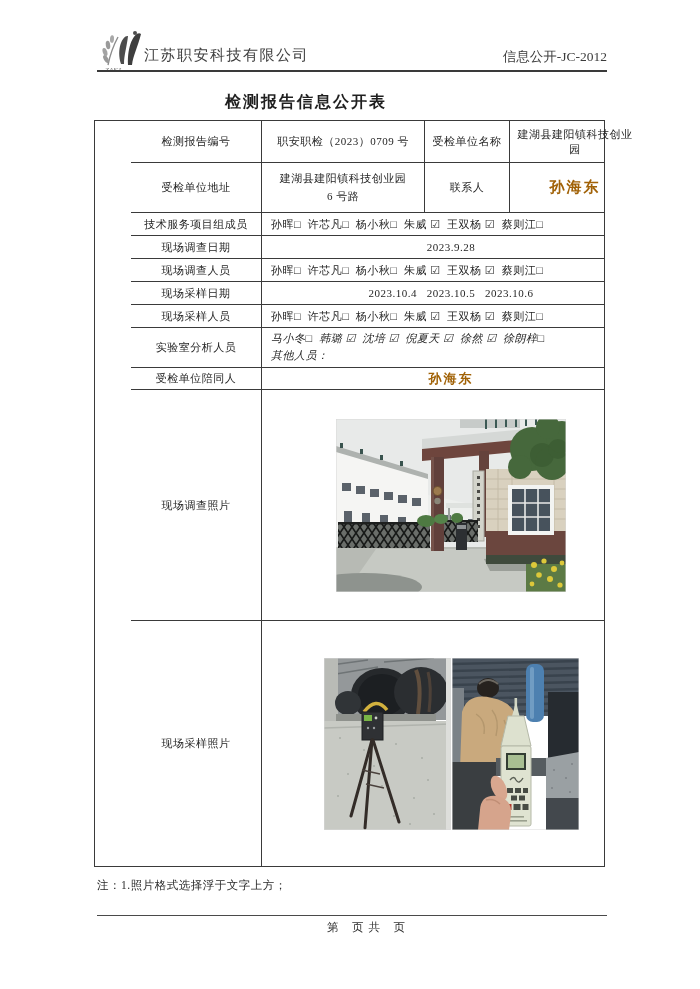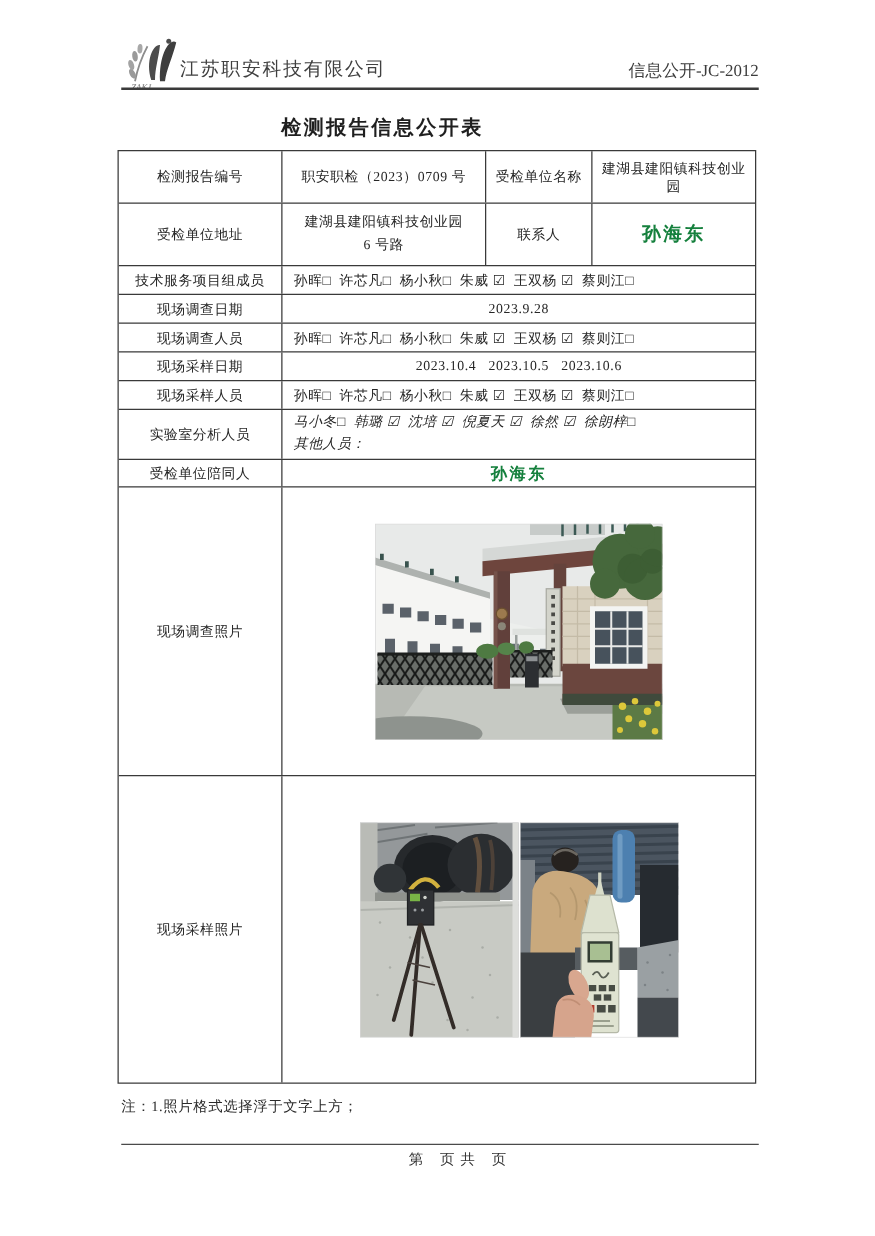--- a/index.html
+++ b/index.html
@@ -10,37 +10,37 @@
   
   .hdr-logo { position:absolute; left:97px; top:28px; width:46px; height:46px; }
   .hdr-company { position:absolute; left:144px; top:46px; font-size:15px; color:#404040; letter-spacing:1.5px; }
   .hdr-code { position:absolute; right:93px; top:48px; font-size:13.5px; color:#3c3c3c; }
   .hdr-rule { position:absolute; left:97px; top:70px; width:510px; height:2px; background:#3a3a3a; }
 
   
   .doc-title { position:absolute; left:0; top:92px; width:612px; text-align:center; font-size:16px; font-weight:bold; letter-spacing:2px; color:#1f1f1f; }
 
   
-  .tbl { position:absolute; left:94px; top:120px; width:511px; border:1px solid #3a3a3a; }
+  .tbl { position:absolute; left:94px; top:120px; width:511px; border:1px solid #3a3a3a;padding-left:36px; }
   .trow { display:flex; border-bottom:1px solid #3a3a3a; }
   .trow:last-child { border-bottom:none; }
   .tcell { display:flex; align-items:center; justify-content:center; text-align:center;
            border-right:1px solid #3a3a3a; font-size:11px; color:#262626; letter-spacing:0.5px;
            padding:2px 4px; overflow:hidden; }
   .tcell:last-child { border-right:none; }
   .c1 { width:131px; flex:none; }
   .c2 { width:163px; flex:none; }
   .c3 { width:85px;  flex:none; }
   .c4 { width:130px; flex:none; }
   .cv { width:378px; flex:none; }
   .left { justify-content:flex-start; text-align:left; padding-left:9px; }
   .ws { white-space:pre-wrap; }
   .stack { flex-direction:column; justify-content:center; line-height:1.55; }
   .stack2 { flex-direction:column; align-items:flex-start; justify-content:flex-end; line-height:1.6;font-style:italic; }
-  .bname { font-size:15px; font-weight:bold; letter-spacing:2px; color:#15803d; }
+  .bname { font-size:15px; font-weight:bold; letter-spacing:2px; color:#a16207; }
   .photo-cell { flex-direction:column; justify-content:center; align-items:center; }
   .photo-pair { display:flex; gap:1px; }
   .photo-frame { line-height:0; }
   svg { display:block; }
 
   
   .note { position:absolute; left:97px; top:878px; font-size:11.5px; color:#2b2b2b; letter-spacing:0.5px; }
   .foot-rule { position:absolute; left:97px; top:915px; width:510px; height:1px; background:#4a4a4a; }
   .foot-text { position:absolute; left:0; top:920px; width:700px; text-align:center; font-size:11.5px; color:#333; letter-spacing:1px;padding-left:33px; }
 </style>

